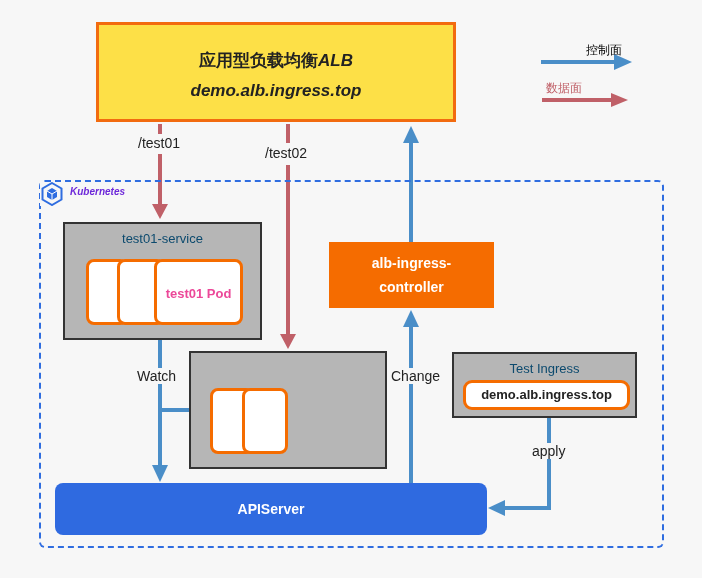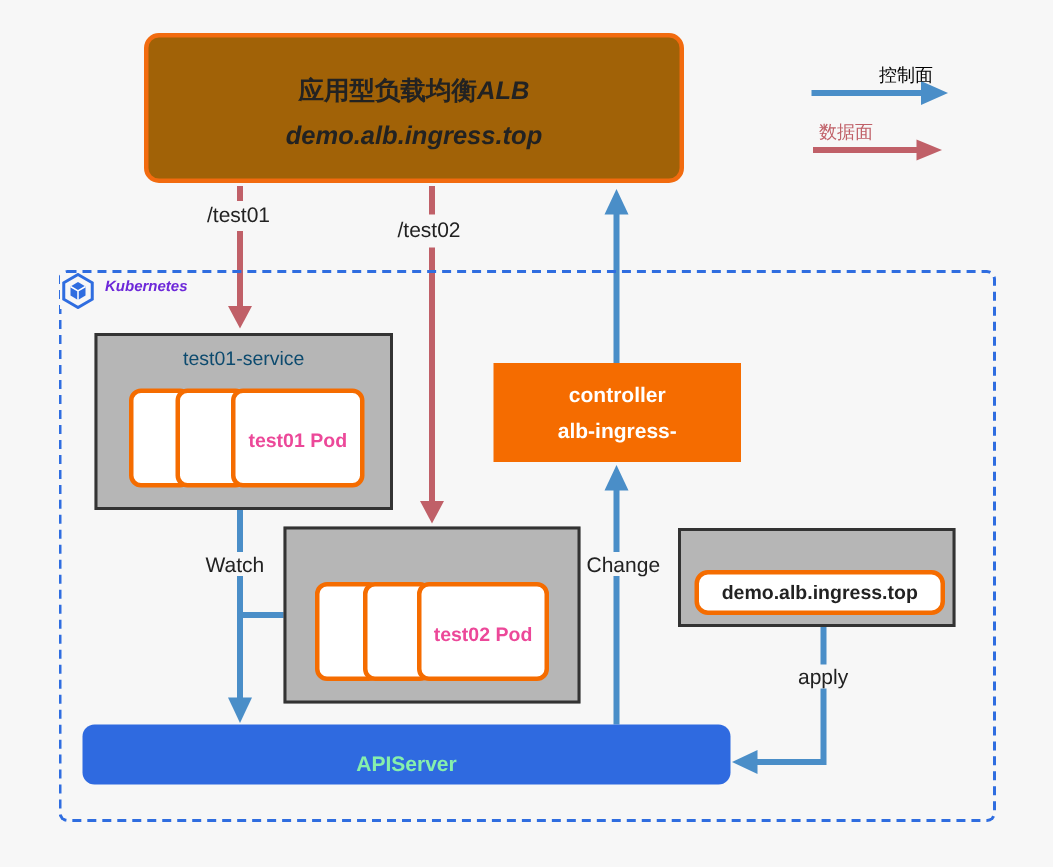--- a/index.html
+++ b/index.html
@@ -1,33 +1,33 @@
 <!DOCTYPE html>
 <html><head>
 <meta charset="utf-8">
 <style>
   html, body { margin:0; padding:0; }
   body { width:702px; height:578px; background:#f7f7f7; position:relative; overflow:hidden;
          font-family:"Liberation Sans","DejaVu Sans",sans-serif; }
   .abs { position:absolute; }
-  .alb-box { left:96px; top:22px; width:360px; height:100px; border:3px solid #f26b0f; border-radius:10px;
-             background:#a16207; box-sizing:border-box; text-align:center; }
+  .alb-box { left:96px; top:22px; width:360px; height:100px; border:3px solid #f26b0f; border-radius:0;
+             background:#fde047; box-sizing:border-box; text-align:center; }
   .alb-title { position:absolute; left:0; right:0; top:24px; font-size:17px; font-weight:bold; color:#222; }
   .alb-title i { font-style:italic; }
   .alb-host { position:absolute; left:0; right:0; top:56px; font-size:17px; font-weight:bold; font-style:italic; color:#222; }
   .legend-label { font-size:12px; }
   .k8s { left:39px; top:180px; width:625px; height:368px; border:2.5px dashed #2f6de0; border-radius:6px; box-sizing:border-box; }
   .k8s-label { left:70px; top:186px; font-size:10px; font-weight:bold; font-style:italic; color:#6d28d9; }
   .svc { background:#b6b6b6; border:2px solid #333; box-sizing:border-box; }
   .svc-label { position:absolute; left:0; right:0; text-align:center; font-size:13px; color:#0c4a6e; }
   .pod { position:absolute; background:#fff; border:3.5px solid #f56c00; border-radius:8px; box-sizing:border-box; }
   .pod-label { position:absolute; left:0; right:0; text-align:center; font-size:13px; font-weight:bold; color:#ec4899; }
   .ctrl { left:329px; top:242px; width:165px; height:66px; background:#f56c00; color:#fff; font-weight:bold; font-size:14px;
           text-align:center; line-height:24px; padding-top:9px; box-sizing:border-box; }
-  .api { left:55px; top:483px; width:432px; height:40px; background:#2f6ae0; border-radius:8px; color:#86efac;
+  .api { left:55px; top:483px; width:432px; height:52px; background:#2f6ae0; border-radius:8px; color:#ffffff;
          font-weight:bold; font-size:14px; text-align:center; line-height:52px; }
   .edge-label { font-size:14px; color:#222; background:#f7f7f7; }
   .ing-box { left:452px; top:352px; width:185px; height:66px; }
   .ing-inner { position:absolute; left:9px; top:26px; width:167px; height:30px; background:#fff; border:3.5px solid #f56c00;
                border-radius:9px; box-sizing:border-box; text-align:center; line-height:23px; font-size:13px; font-weight:bold; color:#222; }
 </style>
 </head>
 <body>
 
 <svg class="abs" style="left:0;top:0" width="702" height="578">
@@ -106,31 +106,29 @@
   <div class="pod" style="left:21px;top:35px;width:42px;height:66px"></div>
   <div class="pod" style="left:52px;top:35px;width:48px;height:66px"></div>
   <div class="pod" style="left:89px;top:35px;width:89px;height:66px">
     <div class="pod-label" style="top:24px">test01 Pod</div>
   </div>
 </div>
 
 <div class="abs svc" style="left:189px;top:351px;width:198px;height:118px">
   <div class="pod" style="left:19px;top:35px;width:44px;height:66px"></div>
   <div class="pod" style="left:51px;top:35px;width:46px;height:66px"></div>
-  <div class="pod" style="left:87px;top:35px;width:88px;height:66px">
-    <div class="pod-label" style="top:24px">test02 Pod</div>
-  </div>
 </div>
 
 <div class="abs ctrl">
+  <div>alb-ingress-</div>
   <div>controller</div>
-  <div>alb-ingress-</div>
 </div>
 
 <div class="abs edge-label" style="left:137px;top:368px">Watch</div>
 <div class="abs edge-label" style="left:391px;top:368px">Change</div>
 <div class="abs edge-label" style="left:532px;top:443px">apply</div>
 
 <div class="abs svc ing-box">
+  <div class="svc-label" style="top:7px">Test Ingress</div>
   <div class="ing-inner">demo.alb.ingress.top</div>
 </div>
 
 <div class="abs api">APIServer</div>
 
 </body></html>

